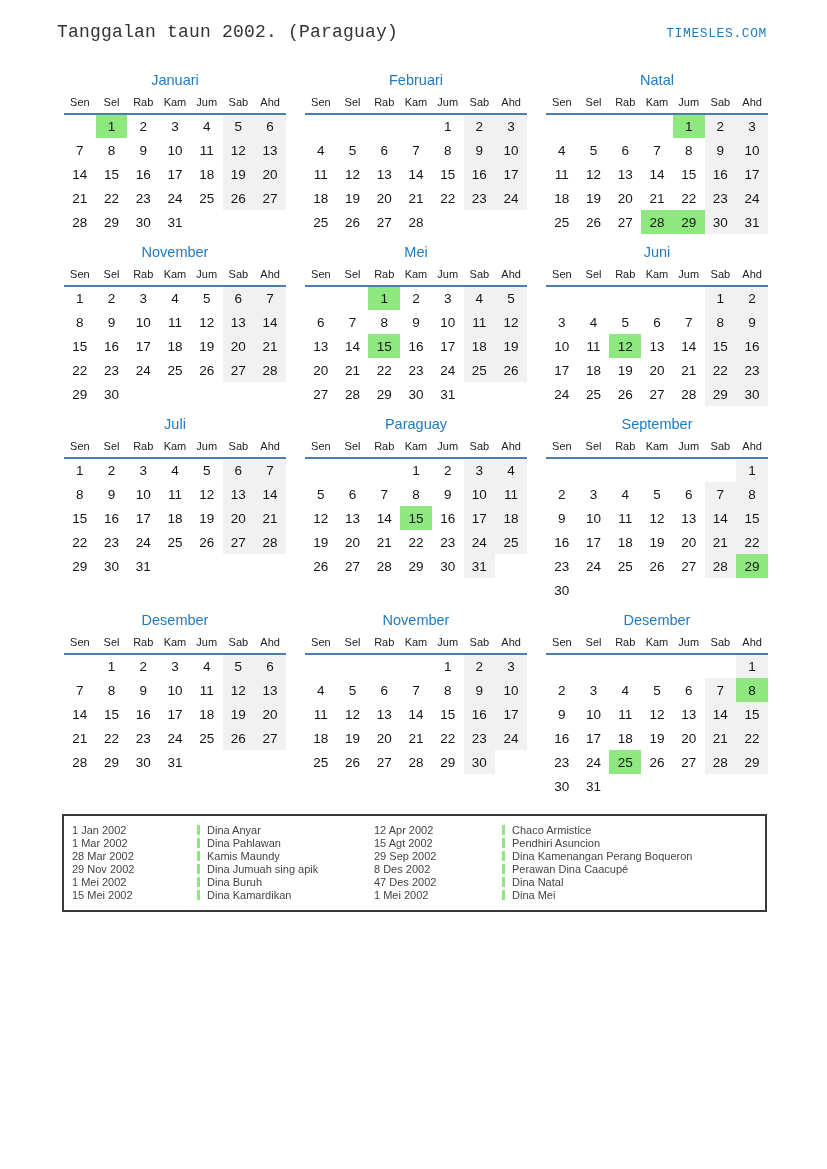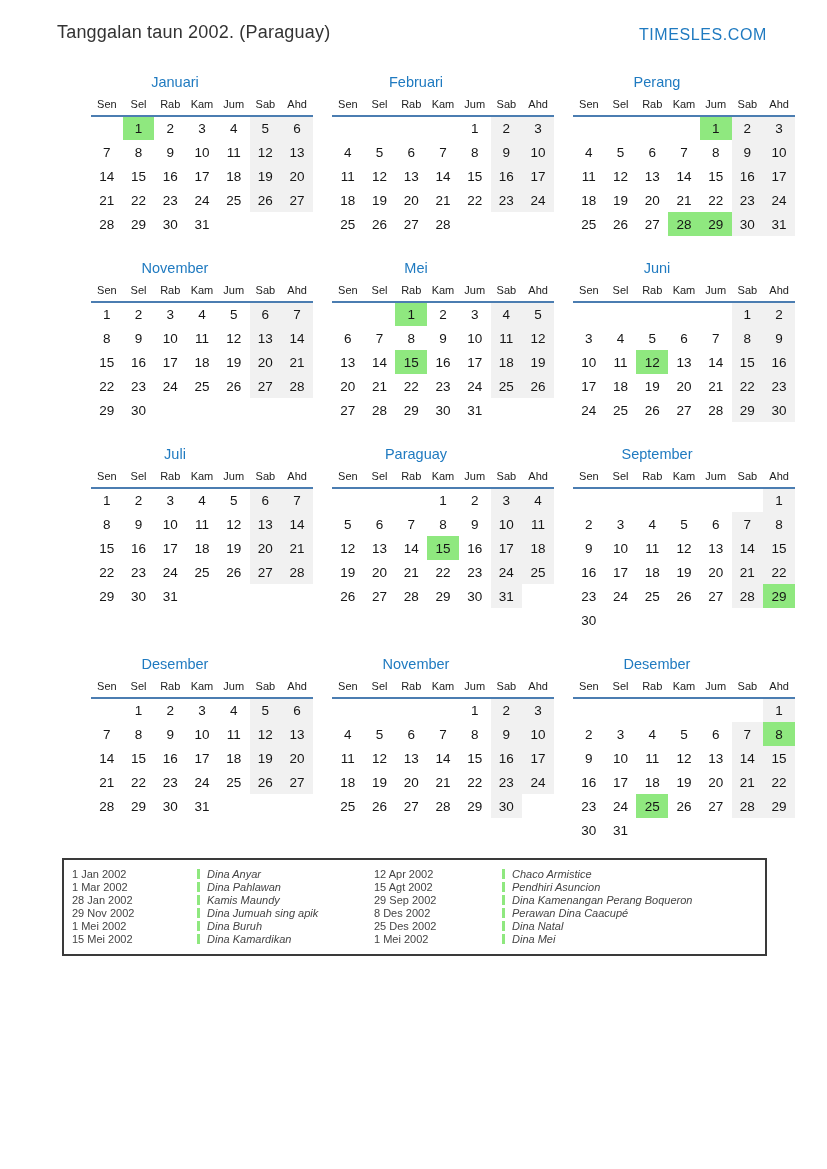--- a/index.html
+++ b/index.html
@@ -11,42 +11,43 @@
   *{box-sizing:border-box;}
   html,body{margin:0;padding:0;}
   body{
     width:827px;height:1169px;background:#ffffff;position:relative;
     font-family:"Liberation Sans","DejaVu Sans",sans-serif;
     -webkit-font-smoothing:antialiased;
   }
   .page-header{
     display:flex;justify-content:space-between;align-items:flex-start;
     padding:22px 60px 0 57px;
+    font-family:Liberation Mono, monospace;
   }
   .page-title{
     font-size:18px;color:#333;font-weight:400;letter-spacing:0.2px;
   }
   .site-link{
-    font-size:16px;color:var(--accent-blue);letter-spacing:0.6px;
+    font-size:13px;color:var(--accent-blue);letter-spacing:0.6px;
     margin-top:4px;text-decoration:none;cursor:pointer;
   }
   .months-grid{
     margin:30px 59px 0 64px;
     display:grid;
     grid-template-columns:repeat(3,222px);
     justify-content:space-between;
-    row-gap:24px;
+    row-gap:10px;
   }
   .month{align-self:start;}
   .month-title{
     text-align:center;color:var(--accent-blue);
     font-size:14.5px;line-height:17px;margin:0 0 7px;
   }
   .month table{
-    border-collapse:collapse;width:100%;table-layout:fixed;margin-left:27px;
+    border-collapse:collapse;width:100%;table-layout:fixed;
   }
   .month thead tr{border-bottom:2px solid var(--rule-blue);}
   .month th{
     font-weight:400;font-size:11px;color:#222;
     padding:0 0 5px;text-align:center;
   }
   .month td{
     height:24px;padding:0;text-align:center;
     font-size:13.5px;color:#161616;
   }
@@ -56,21 +57,21 @@
     margin:16px 60px 0 62px;
     border:2px solid #3a3a3a;
     padding:8px 4px 9px 8px;
     display:grid;
     grid-template-columns:125px 177px 128px 1fr;
     row-gap:1px;
     font-size:11px;line-height:12px;color:#444;
     align-items:center;
   }
   .lg-date{white-space:nowrap;}
-  .lg-name{display:flex;align-items:center;white-space:nowrap;font-style:italic;}
+  .lg-name{display:flex;align-items:center;white-space:nowrap;}
   .lg-bar{
     display:inline-block;width:3px;height:10px;
     background:var(--holiday-green);margin-right:7px;flex:none;
   }
 </style>
 </head>
 <body>
 
 <div class="page-header">
   <div class="page-title">Tanggalan taun 2002. (Paraguay)</div>
@@ -198,21 +199,21 @@
             <td>27</td>
             <td>28</td>
             <td></td>
             <td></td>
             <td></td>
           </tr>
         </tbody>
       </table>
     </div>
     <div class="month">
-      <div class="month-title">Perang</div>
+      <div class="month-title">Natal</div>
       <table>
         <thead>
           <tr>
             <th>Sen</th>
             <th>Sel</th>
             <th>Rab</th>
             <th>Kam</th>
             <th>Jum</th>
             <th>Sab</th>
             <th>Ahd</th>
@@ -856,29 +857,29 @@
 
 <div class="legend-box">
     <div class="lg-date">1 Jan 2002</div>
     <div class="lg-name"><span class="lg-bar"></span>Dina Anyar</div>
     <div class="lg-date">12 Apr 2002</div>
     <div class="lg-name"><span class="lg-bar"></span>Chaco Armistice</div>
     <div class="lg-date">1 Mar 2002</div>
     <div class="lg-name"><span class="lg-bar"></span>Dina Pahlawan</div>
     <div class="lg-date">15 Agt 2002</div>
     <div class="lg-name"><span class="lg-bar"></span>Pendhiri Asuncion</div>
-    <div class="lg-date">28 Jan 2002</div>
+    <div class="lg-date">28 Mar 2002</div>
     <div class="lg-name"><span class="lg-bar"></span>Kamis Maundy</div>
     <div class="lg-date">29 Sep 2002</div>
     <div class="lg-name"><span class="lg-bar"></span>Dina Kamenangan Perang Boqueron</div>
     <div class="lg-date">29 Nov 2002</div>
     <div class="lg-name"><span class="lg-bar"></span>Dina Jumuah sing apik</div>
     <div class="lg-date">8 Des 2002</div>
     <div class="lg-name"><span class="lg-bar"></span>Perawan Dina Caacupé</div>
     <div class="lg-date">1 Mei 2002</div>
     <div class="lg-name"><span class="lg-bar"></span>Dina Buruh</div>
-    <div class="lg-date">25 Des 2002</div>
+    <div class="lg-date">47 Des 2002</div>
     <div class="lg-name"><span class="lg-bar"></span>Dina Natal</div>
     <div class="lg-date">15 Mei 2002</div>
     <div class="lg-name"><span class="lg-bar"></span>Dina Kamardikan</div>
     <div class="lg-date">1 Mei 2002</div>
     <div class="lg-name"><span class="lg-bar"></span>Dina Mei</div>
   </div>
 
 </body></html>

